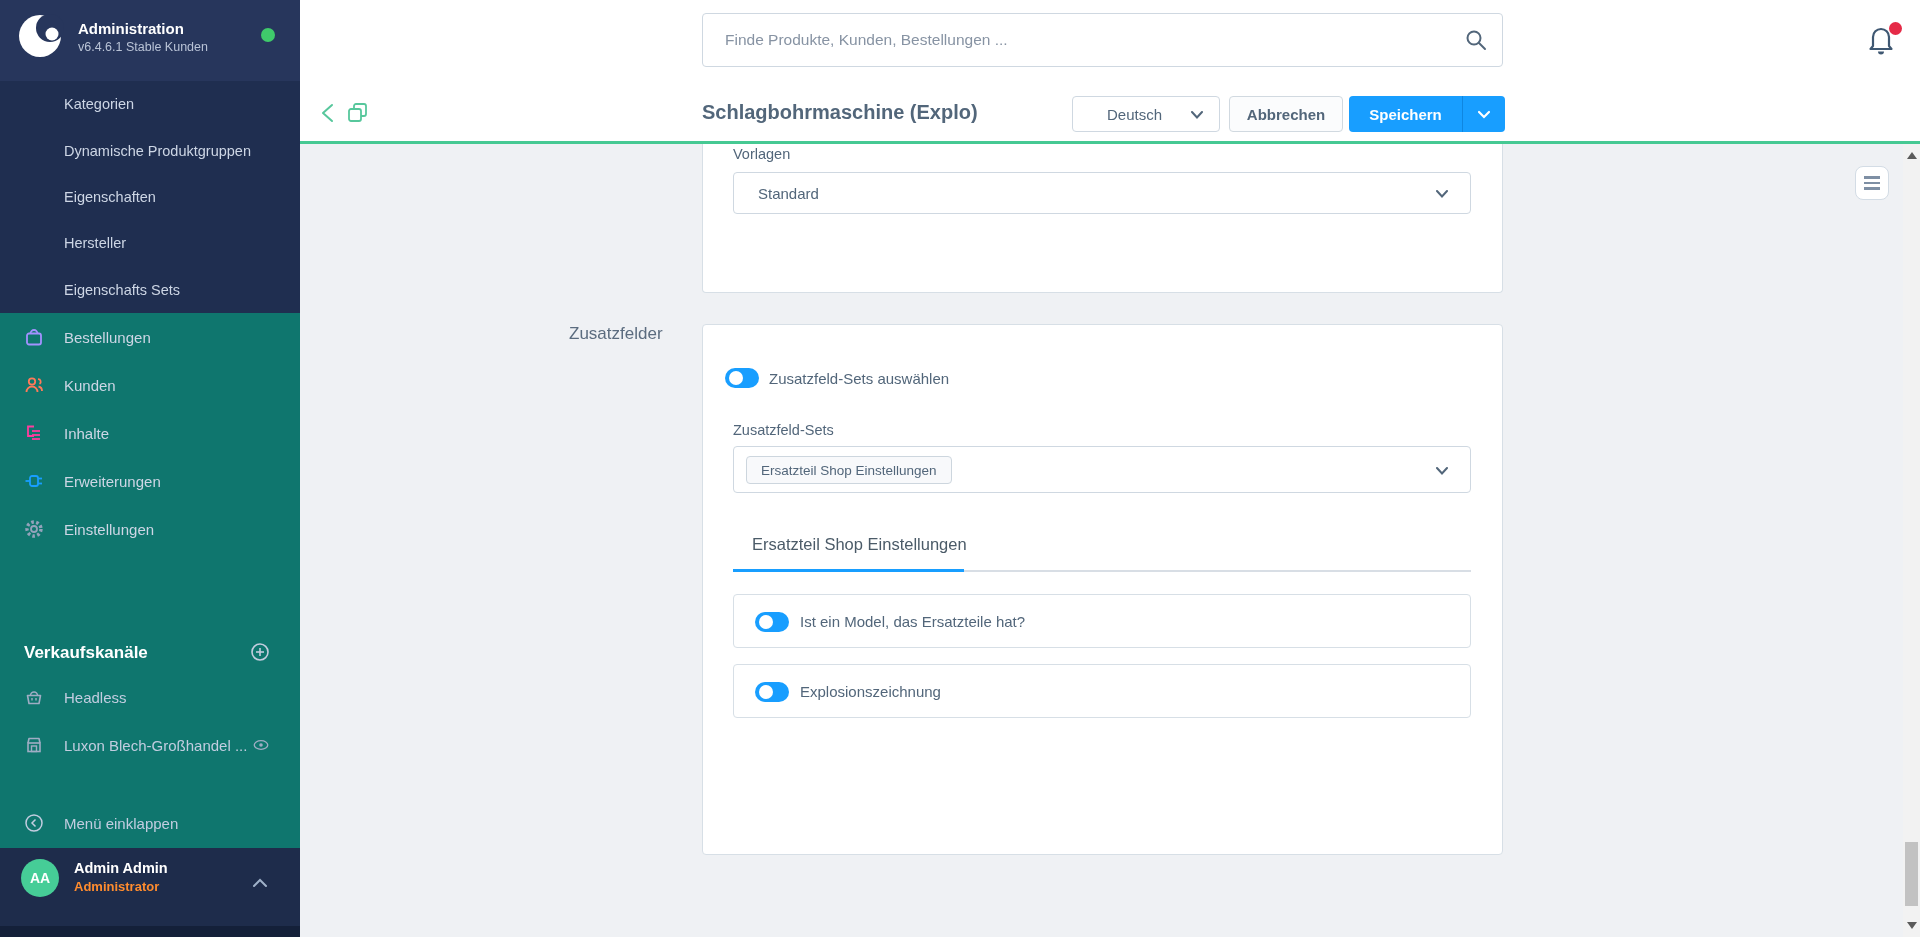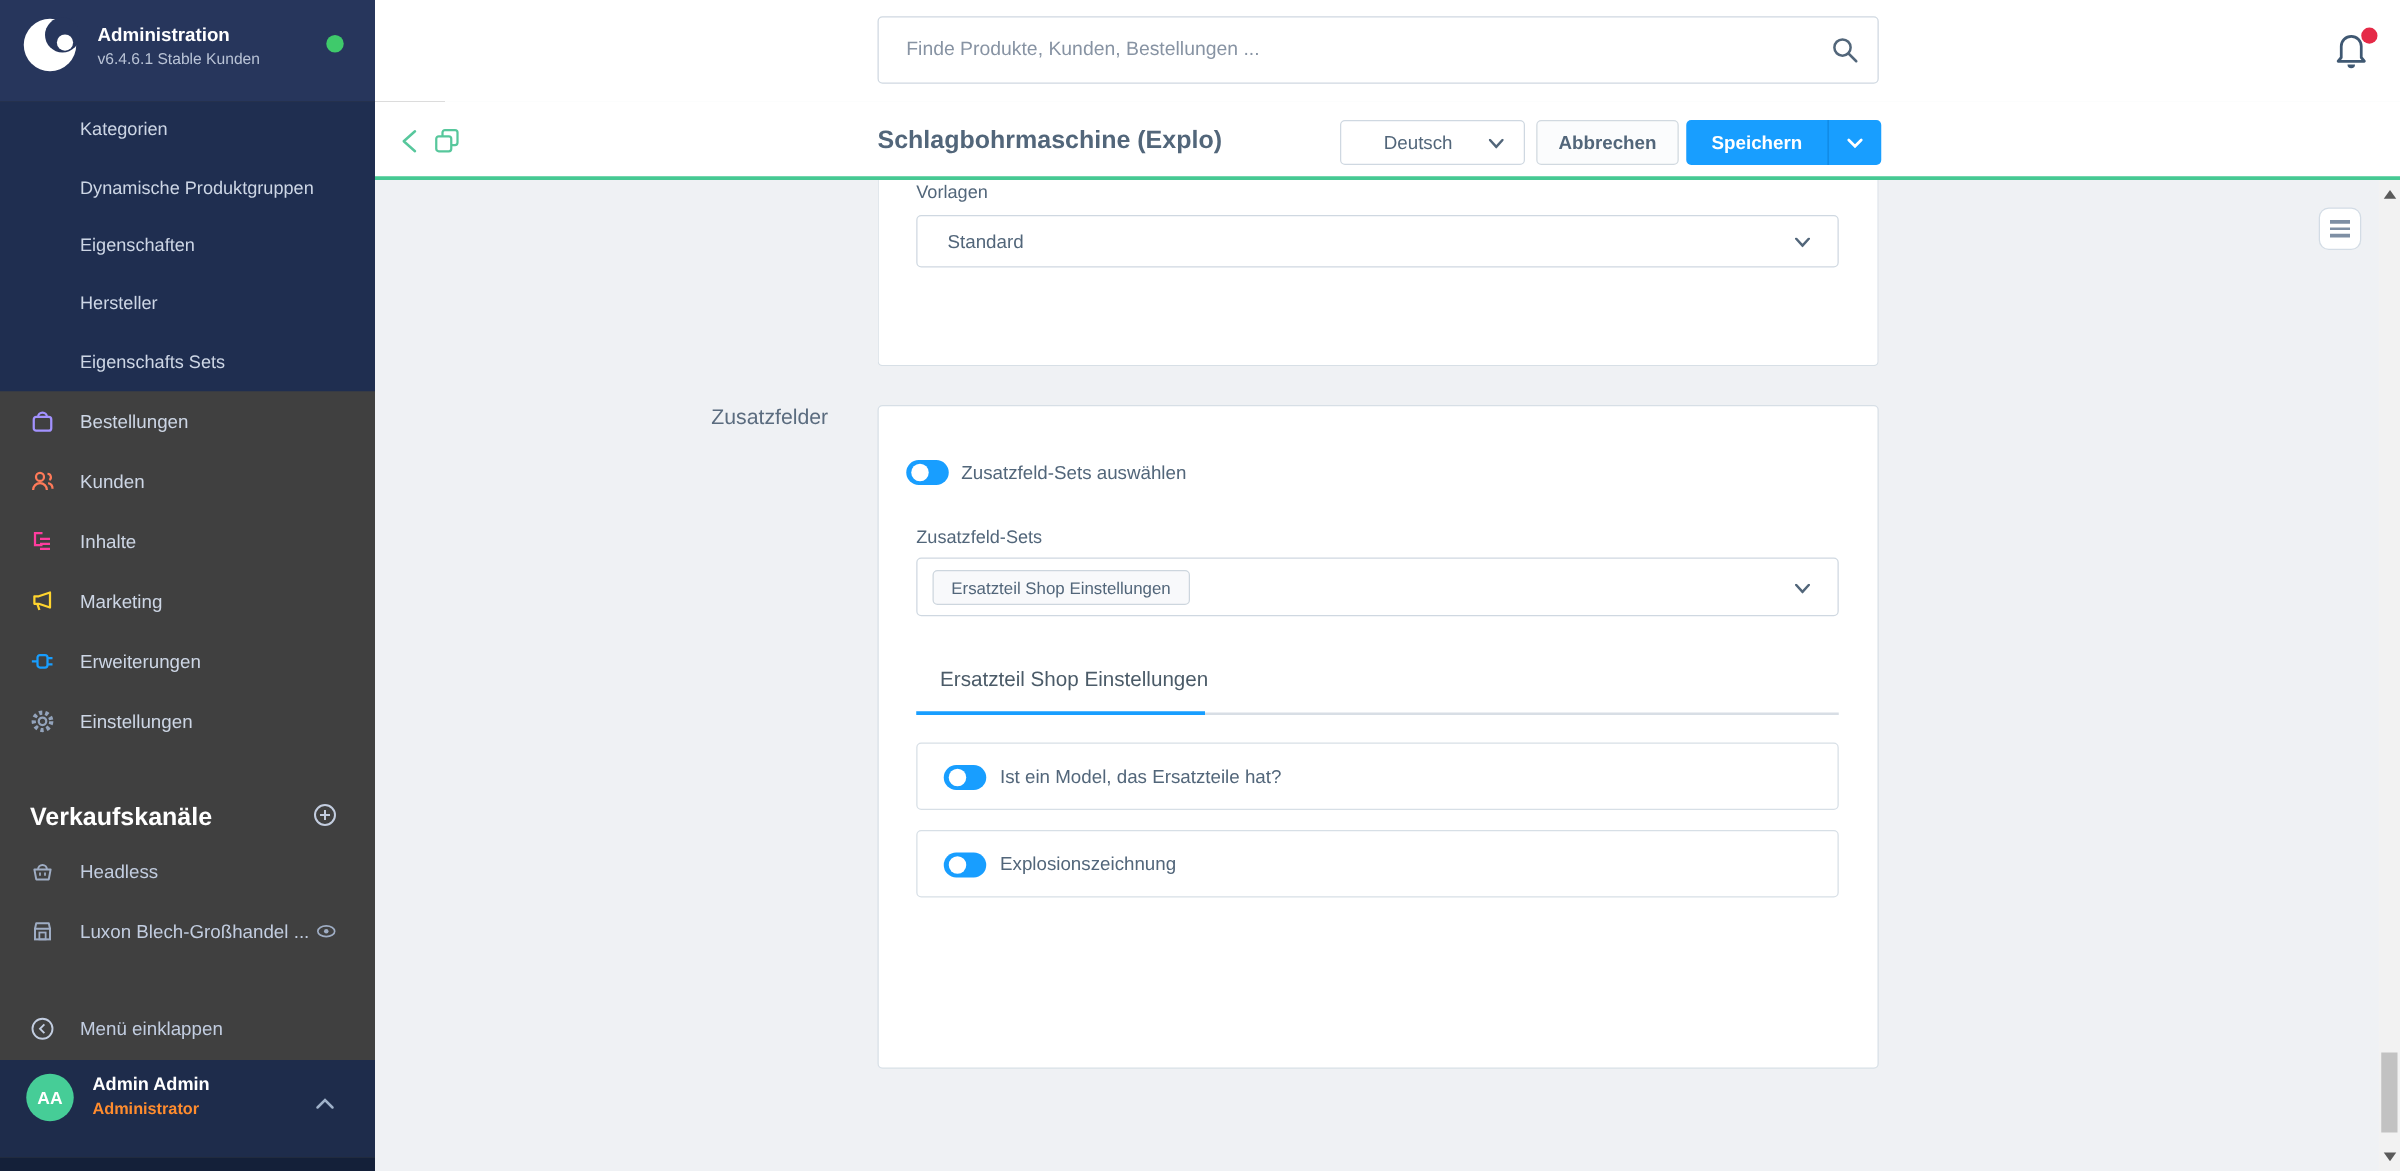--- a/index.html
+++ b/index.html
@@ -2,34 +2,34 @@
 <html><head>
 <meta charset="utf-8">
 <style>
   * { margin:0; padding:0; box-sizing:border-box; }
   html,body { width:1920px; height:937px; overflow:hidden; background:#eff1f4;
               font-family:"Liberation Sans", sans-serif; }
   .abs { position:absolute; }
   #app { position:relative; width:1920px; height:937px; }
 
   
-  #sidebar { left:0; top:0; width:356px; height:937px; background:#404040;padding-left:16px; }
+  #sidebar { left:0; top:0; width:356px; height:937px; background:#0f766e;padding-left:16px; }
   .sb-header { left:0; top:0; width:300px; height:81px; background:#27365c; }
   .sb-title { left:78px; top:20px; color:#fff; font-size:15px; font-weight:bold; }
   .sb-version { left:78px; top:40px; color:#b9c3d6; font-size:12.5px; }
   .status-dot { left:261px; top:28px; width:14px; height:14px; border-radius:50%; background:#3fca6b; }
   .sb-submenu { left:0; top:81px; width:300px; height:232px; background:#1f2e50; }
   .sb-subitem { position:relative; height:46.4px; display:flex; align-items:center;
                 padding-left:64px; color:#cdd6e5; font-size:14.5px; cursor:pointer; }
   .sb-main { left:0; top:313px; width:300px; }
   .sb-item { position:relative; height:48px; display:flex; align-items:center; color:#cdd6e5;
              font-size:15px; cursor:pointer; }
   .sb-item .ic { position:absolute; left:24px; width:20px; height:20px; }
   .sb-item .lbl { margin-left:64px; }
-  .sb-heading { left:24px; top:643px; color:#fff; font-weight:bold; font-size:20px; }
+  .sb-heading { left:24px; top:643px; color:#fff; font-weight:bold; font-size:17px; }
   .plus-ic { left:250px; top:642px; width:20px; height:20px; cursor:pointer; }
   .sc-item { position:absolute; left:0; width:300px; height:48px; display:flex; align-items:center;
              color:#c2cde0; font-size:15px; cursor:pointer; }
   .collapse-row { left:0; top:800px; width:300px; height:46px; display:flex; align-items:center;
                   color:#c2cde0; font-size:15px; cursor:pointer; }
   .user-block { left:0; top:848px; width:300px; height:78px; background:#1e2c4b; cursor:pointer; }
   .avatar { left:21px; top:11px; width:38px; height:38px; border-radius:50%; background:#46cd97;
             color:#fff; font-weight:bold; font-size:14px; display:flex; align-items:center; justify-content:center; }
   .user-name { left:74px; top:12px; color:#fff; font-weight:bold; font-size:14.5px; }
   .user-role { left:74px; top:31px; color:#ff8c2e; font-weight:bold; font-size:13px; }
@@ -146,27 +146,20 @@
         <svg class="ic" viewBox="0 0 20 20">
           <path d="M10 3.5 H4 V13 H10" fill="none" stroke="#ff3c9e" stroke-width="1.8"></path>
           <line x1="8" y1="8" x2="16" y2="8" stroke="#ff3c9e" stroke-width="1.8"></line>
           <line x1="8" y1="12" x2="16" y2="12" stroke="#ff3c9e" stroke-width="1.8"></line>
           <line x1="8" y1="16" x2="16" y2="16" stroke="#ff3c9e" stroke-width="1.8"></line>
         </svg>
         <span class="lbl">Inhalte</span>
       </div>
       <div class="sb-item">
         <svg class="ic" viewBox="0 0 20 20">
-          <path d="M16 3 V15 L7 12 H3.5 V6 H7 Z" fill="none" stroke="#ffd42e" stroke-width="1.8" stroke-linejoin="round"></path>
-          <path d="M6 12.5 L7.5 17" stroke="#ffd42e" stroke-width="1.8"></path>
-        </svg>
-        <span class="lbl">Marketing</span>
-      </div>
-      <div class="sb-item">
-        <svg class="ic" viewBox="0 0 20 20">
           <rect x="6" y="5" width="8" height="10" rx="2" fill="none" stroke="#189eff" stroke-width="1.8"></rect>
           <line x1="1.5" y1="10" x2="6" y2="10" stroke="#189eff" stroke-width="1.8"></line>
           <line x1="14" y1="7.5" x2="18" y2="7.5" stroke="#189eff" stroke-width="1.8"></line>
           <line x1="14" y1="12.5" x2="18" y2="12.5" stroke="#189eff" stroke-width="1.8"></line>
         </svg>
         <span class="lbl">Erweiterungen</span>
       </div>
       <div class="sb-item">
         <svg class="ic" viewBox="0 0 20 20">
           <circle cx="10" cy="10" r="7" fill="none" stroke="#93a3bb" stroke-width="3.4" stroke-dasharray="2.6 2.4"></circle>

